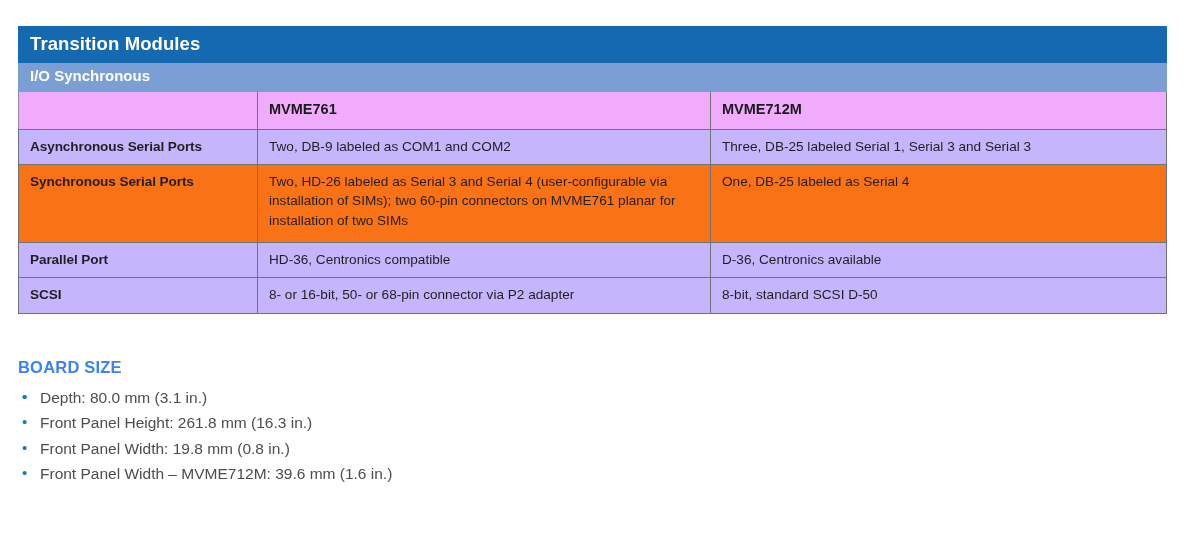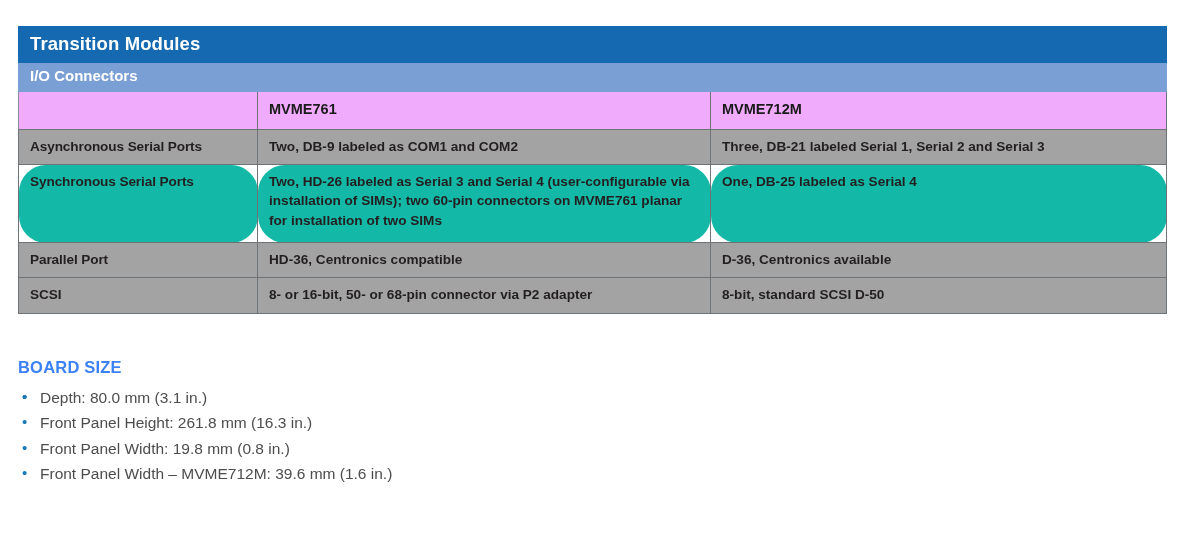--- a/index.html
+++ b/index.html
@@ -77,29 +77,29 @@
   }
   .tbl-colhead td.empty { border-left: 1px solid #8a8f96; border-right: 1px solid #6e7377;}
 
   
   .spec-table tbody tr td {
     font-size: 13.6px;
     line-height: 1.42;
     padding: 7px 12px 8px 11px;
     color: #231f20;
   }
-  .spec-table tbody tr.shade td { background: #a3a3a3; }
-  .spec-table tbody tr.plain td { background: #14b8a6; border-radius: 27px; }
+  .spec-table tbody tr.shade td { background: #c4b5fd; }
+  .spec-table tbody tr.plain td { background: #f97316; }
   .spec-table tbody td.lbl {
     font-weight: bold;
     font-size: 13.6px;
     letter-spacing: -0.1px;
   }
   .spec-table tbody td.val {
-    font-weight: bold;
+    font-weight: normal;
   }
   .row-tall td { height: 62px; }
 
   
   .board-size {
     position: absolute;
     left: 18px;
     top: 350px;
     width: 800px;
   }
@@ -143,34 +143,34 @@
       <col class="col-label">
       <col class="col-a">
       <col class="col-b">
     </colgroup>
 
     <thead>
       <tr class="tbl-title">
         <td colspan="3">Transition Modules</td>
       </tr>
       <tr class="tbl-sub">
-        <td colspan="3">I/O Connectors</td>
+        <td colspan="3">I/O Synchronous</td>
       </tr>
       <tr class="tbl-colhead">
         <td class="empty"></td>
         <td>MVME761</td>
         <td>MVME712M</td>
       </tr>
     </thead>
 
     <tbody>
       <tr class="shade">
         <td class="lbl">Asynchronous Serial Ports</td>
         <td class="val">Two, DB-9 labeled as COM1 and COM2</td>
-        <td class="val">Three, DB-21 labeled Serial 1, Serial 2 and Serial 3</td>
+        <td class="val">Three, DB-25 labeled Serial 1, Serial 3 and Serial 3</td>
       </tr>
       <tr class="plain row-tall">
         <td class="lbl">Synchronous Serial Ports</td>
         <td class="val">Two, HD-26 labeled as Serial 3 and Serial 4 (user-configurable via installation of SIMs); two 60-pin connectors on MVME761 planar for installation of two SIMs</td>
         <td class="val">One, DB-25 labeled as Serial 4</td>
       </tr>
       <tr class="shade">
         <td class="lbl">Parallel Port</td>
         <td class="val">HD-36, Centronics compatible</td>
         <td class="val">D-36, Centronics available</td>

